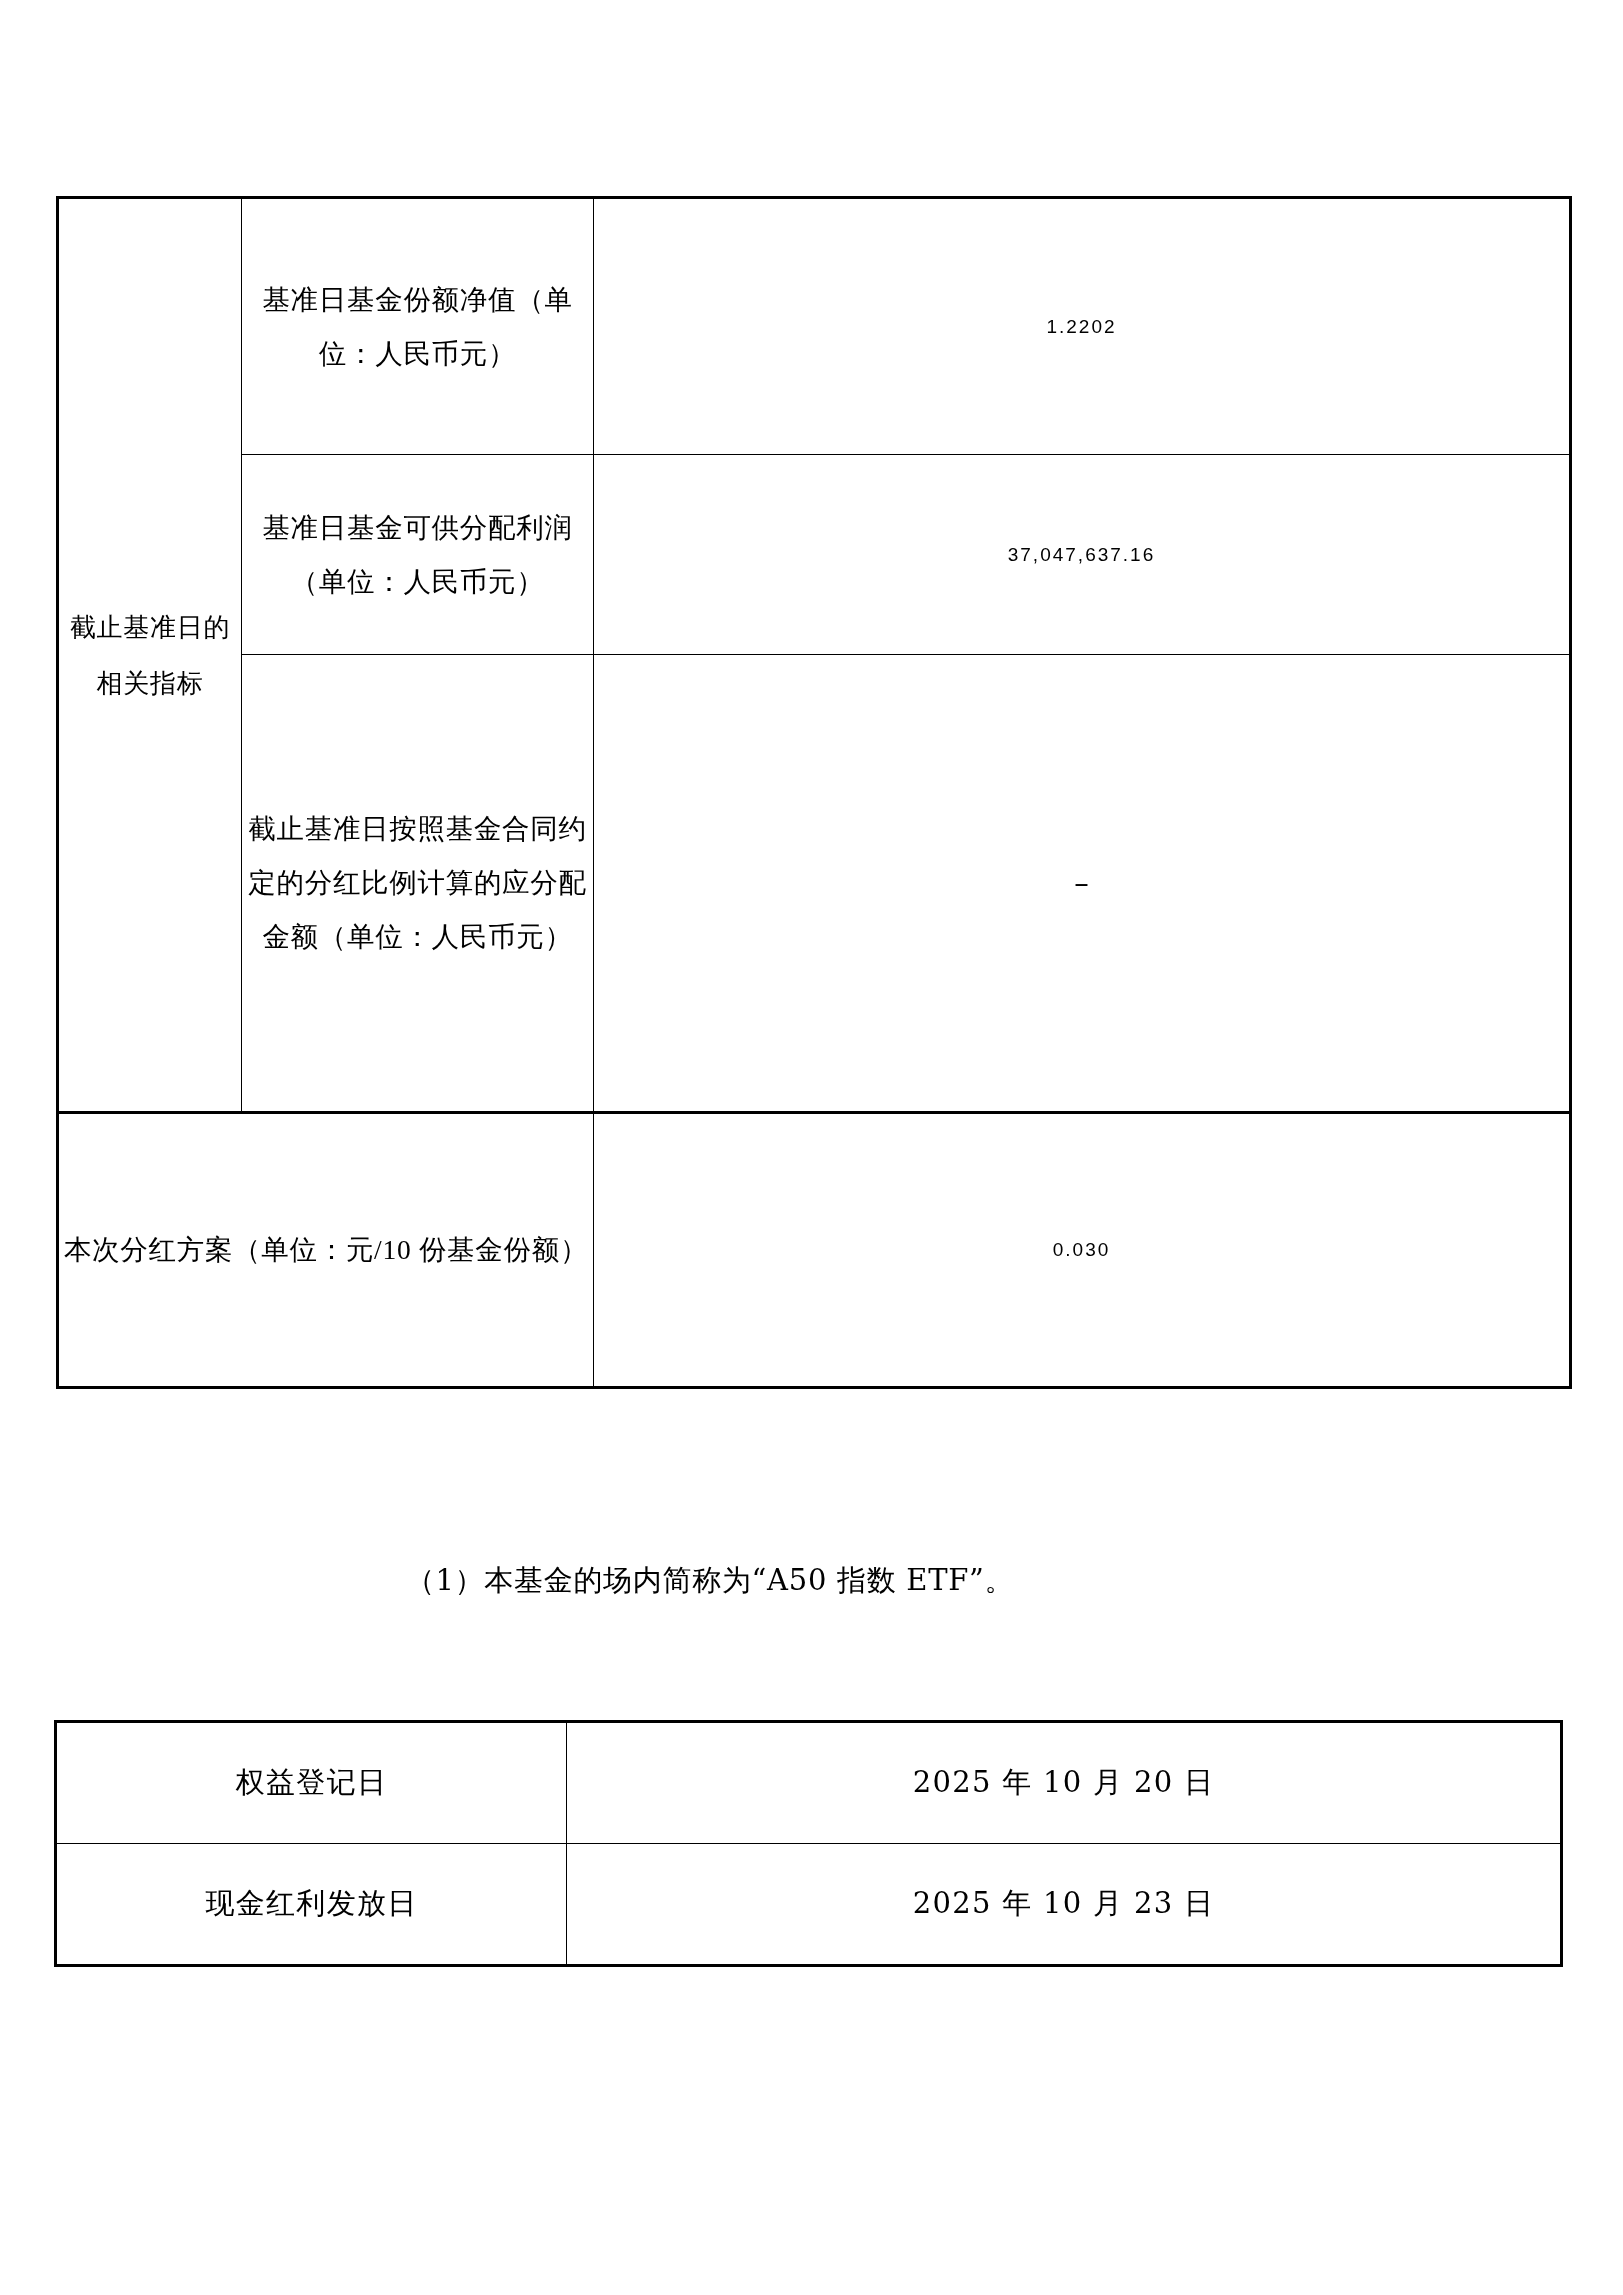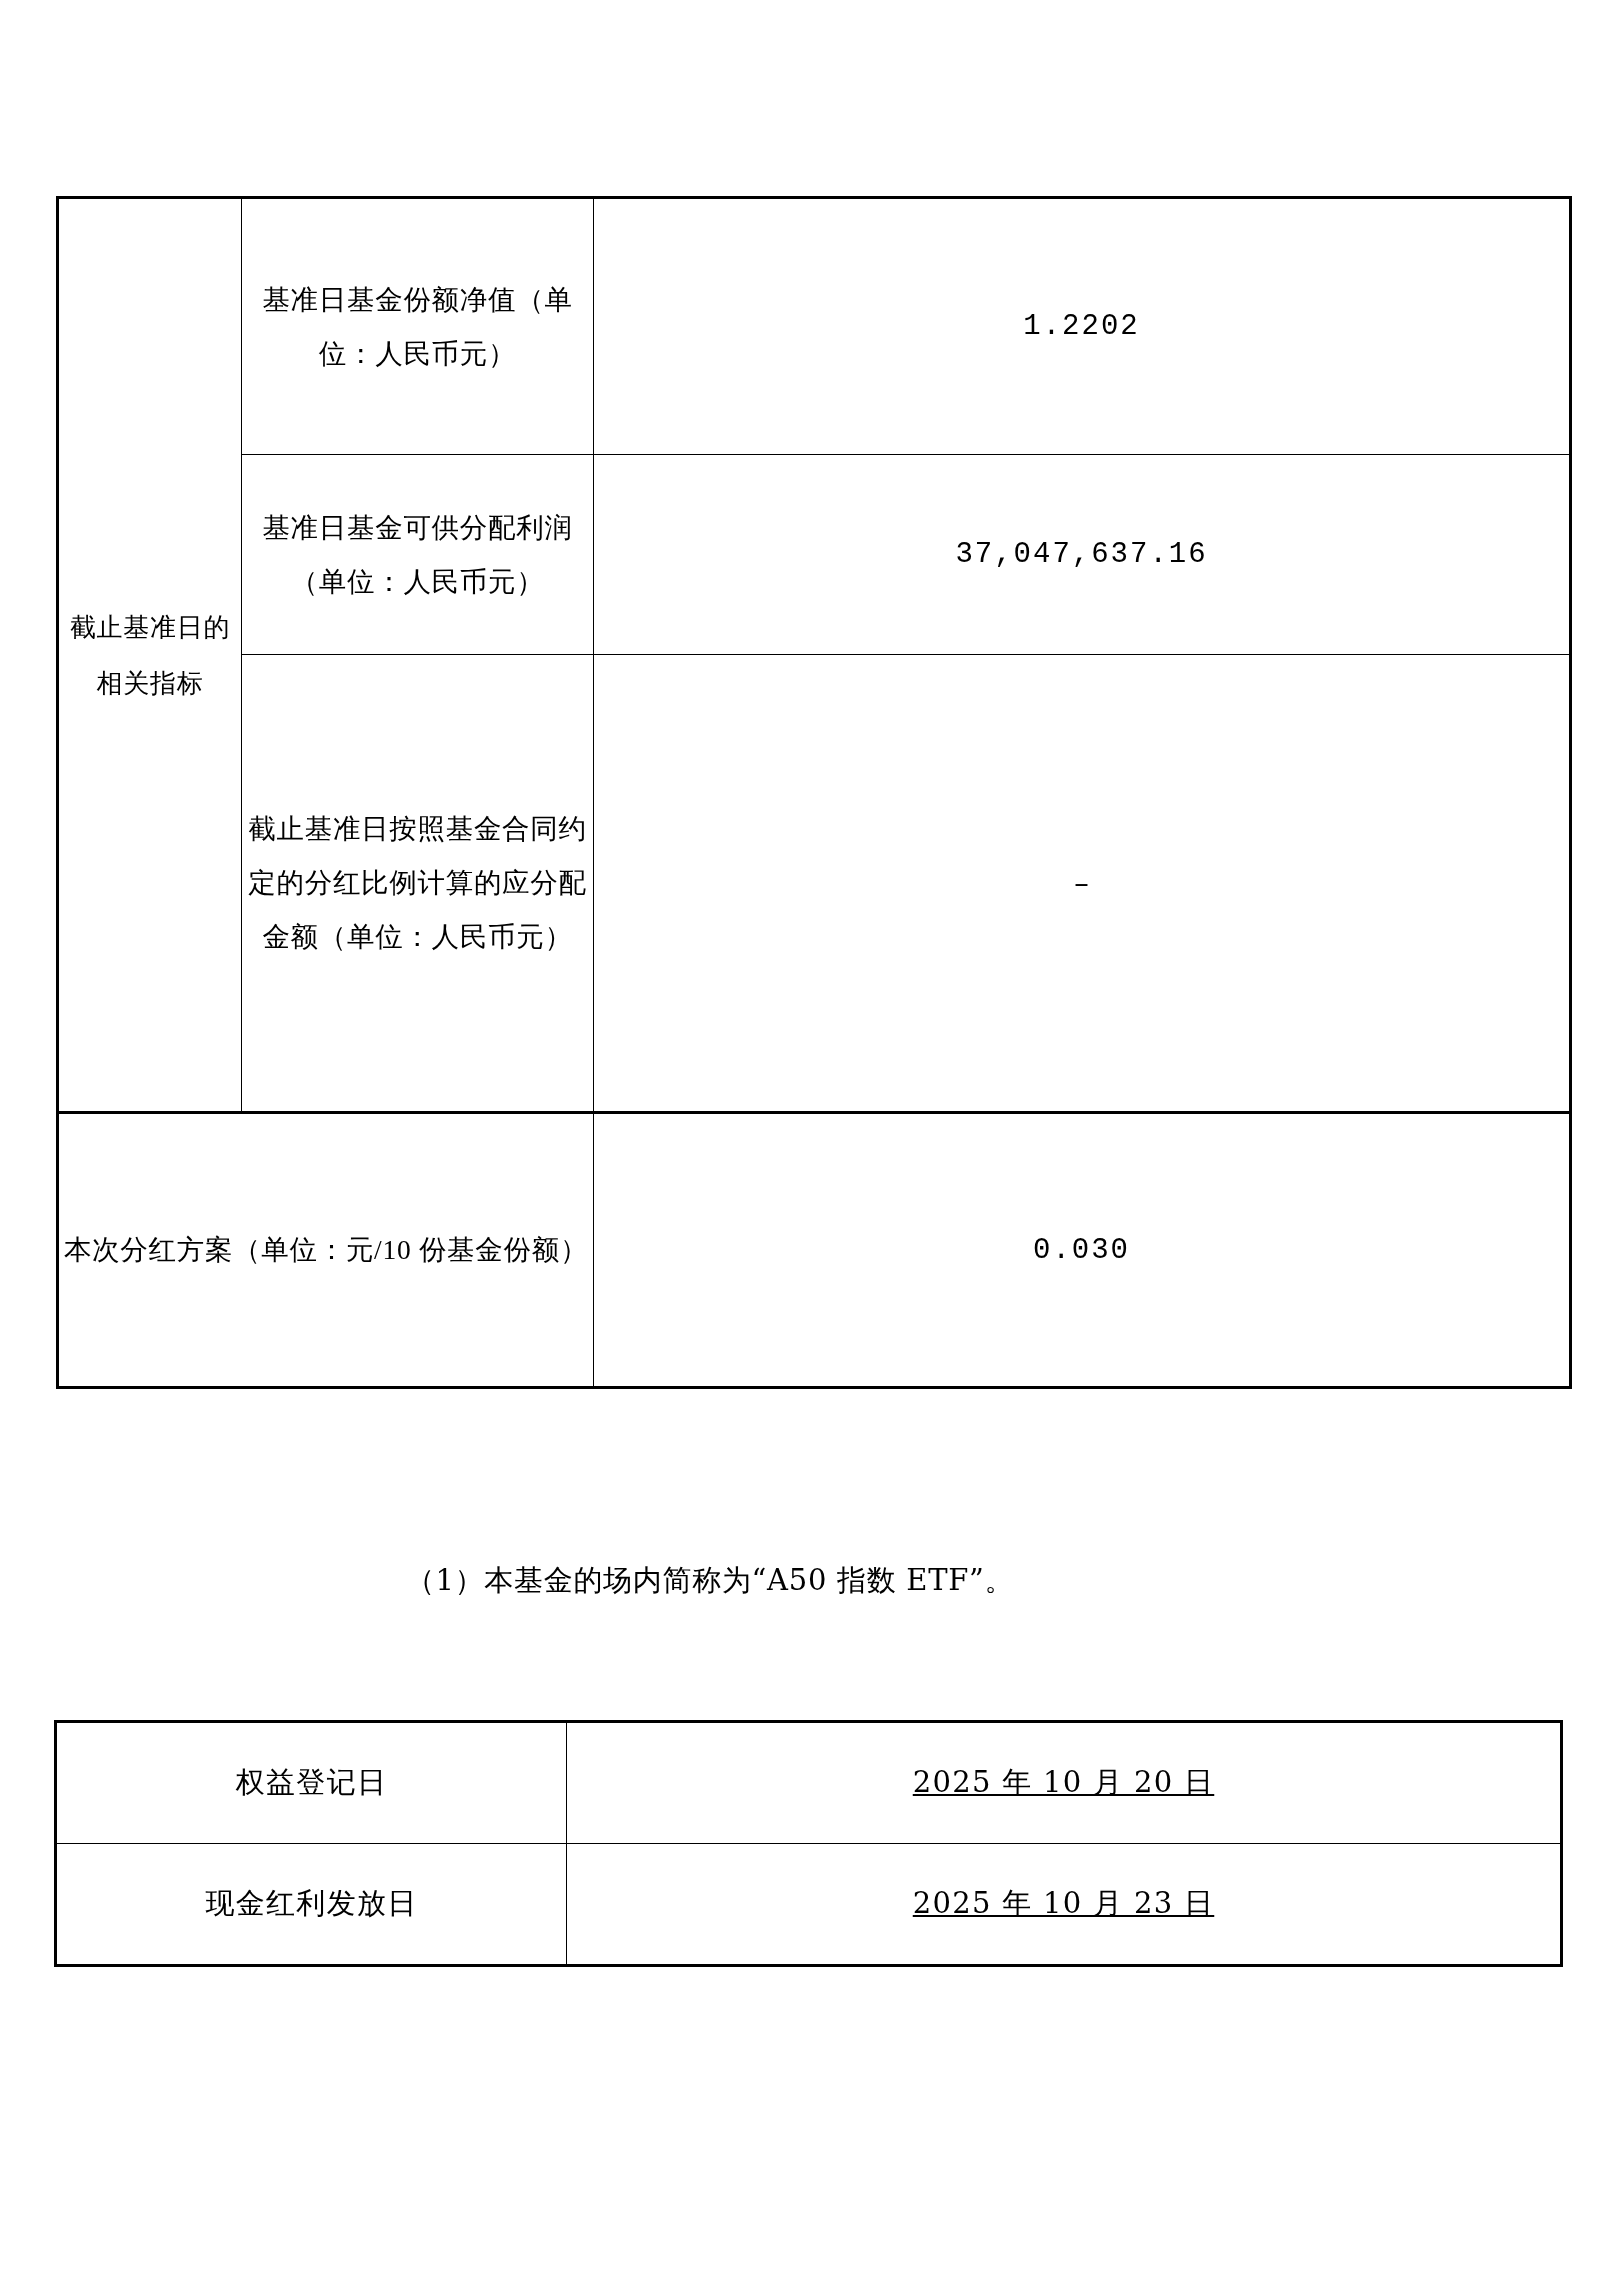--- a/index.html
+++ b/index.html
@@ -66,22 +66,22 @@
   }
   .cn-label-narrow {
     font-size: 26px;
     line-height: 56px;
     letter-spacing: 0.7px;
     padding: 15.7px 11.8px;
     text-align: center;
     word-break: break-all;
   }
   .num-value {
-    font-family: Liberation Mono, monospace;
-    font-size: 29px;
+    font-family: Liberation Sans, sans-serif;
+    font-size: 19px;
     letter-spacing: 2px;
     text-align: center;
   }
   .dash-value {
     font-family: "DejaVu Serif", "Liberation Serif", serif;
     font-size: 29px;
     text-align: center;
   }
 
   .row-h1 { height: 257px; }
@@ -132,21 +132,20 @@
     font-family: "DejaVu Serif", "Liberation Serif", serif;
     font-size: 29px;
     letter-spacing: 1.3px;
     text-align: center;
   }
   .date-val {
     font-family: "DejaVu Serif", "Liberation Serif", serif;
     font-size: 29px;
     letter-spacing: 1.3px;
     text-align: center;
-    text-decoration: underline;
   }
 </style>
 </head>
 <body>
 
 <div class="page">
 
   <table class="doc-table" id="table-indicators">
     <tbody>
         <tr class="row-h1">

